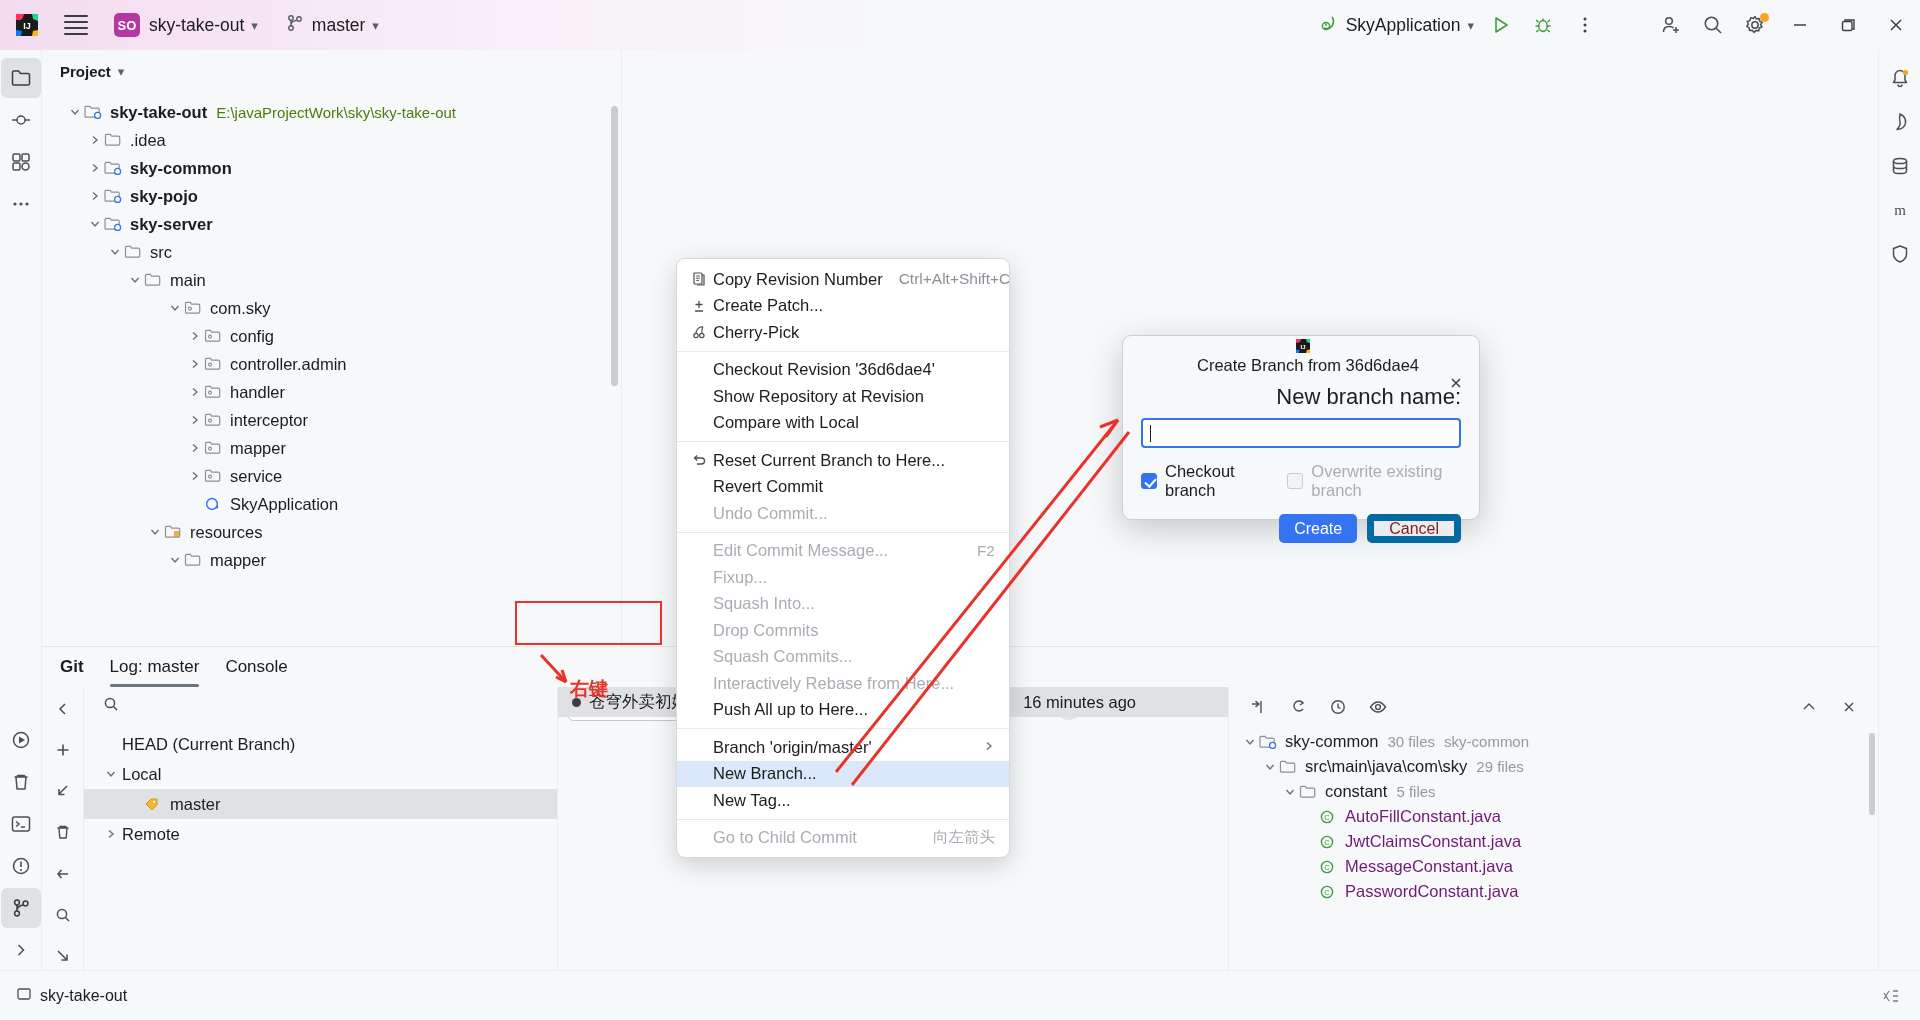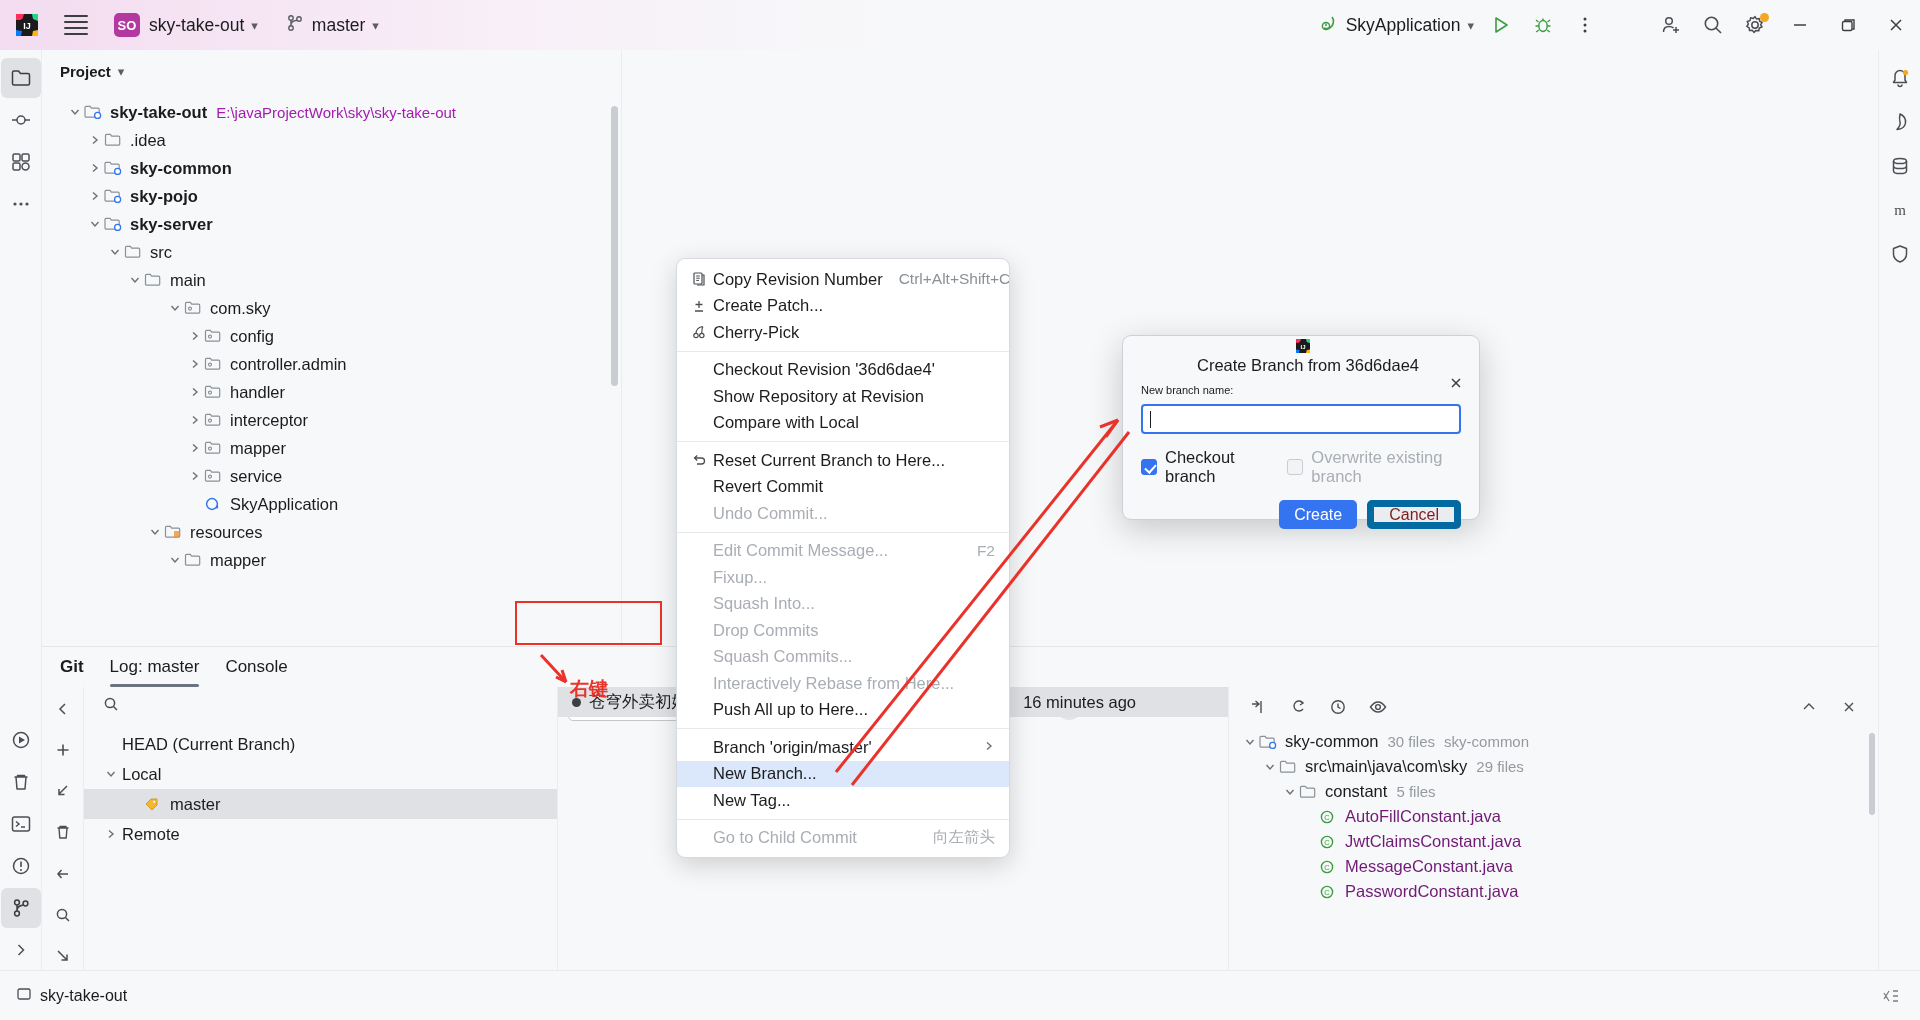--- a/index.html
+++ b/index.html
@@ -63,21 +63,21 @@
     background: #f7f8fa; border-right: 1px solid #ebecf0;
   }
   .pp-header { height: 42px; display: flex; align-items: center; padding-left: 18px; }
   .pp-title { font-size: 15px; font-weight: 700; }
   .tree { padding-top: 6px; font-size: 16px; }
   .trow { display: flex; align-items: center; height: 28px; padding-right: 8px; white-space: nowrap; }
   .tarrow { width: 18px; height: 18px; display:flex; align-items:center; justify-content:center; color: #6e7075; font-size: 12px; flex:none; }
   .ticon { width: 20px; height: 18px; margin-right: 6px; flex:none; display:flex; align-items:center; }
   .tlabel { font-size: 16.5px; }
   .tlabel.bold { font-weight: 700; }
-  .tpath { font-size: 15px; color: #a21caf; margin-left: 9px; }
+  .tpath { font-size: 15px; color: #4d7c0f; margin-left: 9px; }
   .pp-scroll {
     position: absolute; right: 3px; top: 56px; width: 7px; height: 280px;
     background: #c9ccd2; border-radius: 4px;
   }
 
   
   .editor-bg { position: absolute; left: 622px; top: 50px; width: 1256px; height: 596px; background: #f7f8fa; }
   .bg-label { position: absolute; font-size: 17px; color: #9aa0a6; margin-left: 34px; }
 
   
@@ -162,21 +162,21 @@
   .dialog {
     position: absolute; left: 1122px; top: 335px; width: 358px; height: 185px;
     background: #f7f8fa; border: 1px solid #cdd0d6; border-radius: 9px;
     box-shadow: 0 9px 34px rgba(0,0,0,0.20); z-index: 70;
   }
   .dlg-head { height: 38px; display: flex; align-items: center; padding: 0 10px 0 13px; flex-direction: column; }
   .dlg-icon { width: 20px; height: 20px; position: relative; flex:none; }
   .dlg-title { margin-left: 11px; font-size: 16.5px; }
   .dlg-close { margin-left: auto; width: 26px; height: 26px; display:flex; align-items:center; justify-content:center; }
   .dlg-body { padding: 10px 18px 0 18px; }
-  .dlg-label { font-size: 11px; }
+  .dlg-label { font-size: 22px; text-align: right; }
   .dlg-input {
     margin-top: 8px; height: 30px; background: #fff; border: 2px solid #3574f0; border-radius: 4px;
     display: flex; align-items: center; padding-left: 7px;
   }
   .caret { width: 1px; height: 17px; background: #1b1c1e; }
   .dlg-checks { display: flex; align-items: center; margin-top: 14px; }
   .cbox { width: 16px; height: 16px; border-radius: 3px; flex:none; position: relative; }
   .cbox.on { background: #3574f0; border: 1px solid #3574f0; }
   .cbox.off { background: #f2f3f5; border: 1px solid #c9ccd2; }
   .cbox.on::after {

